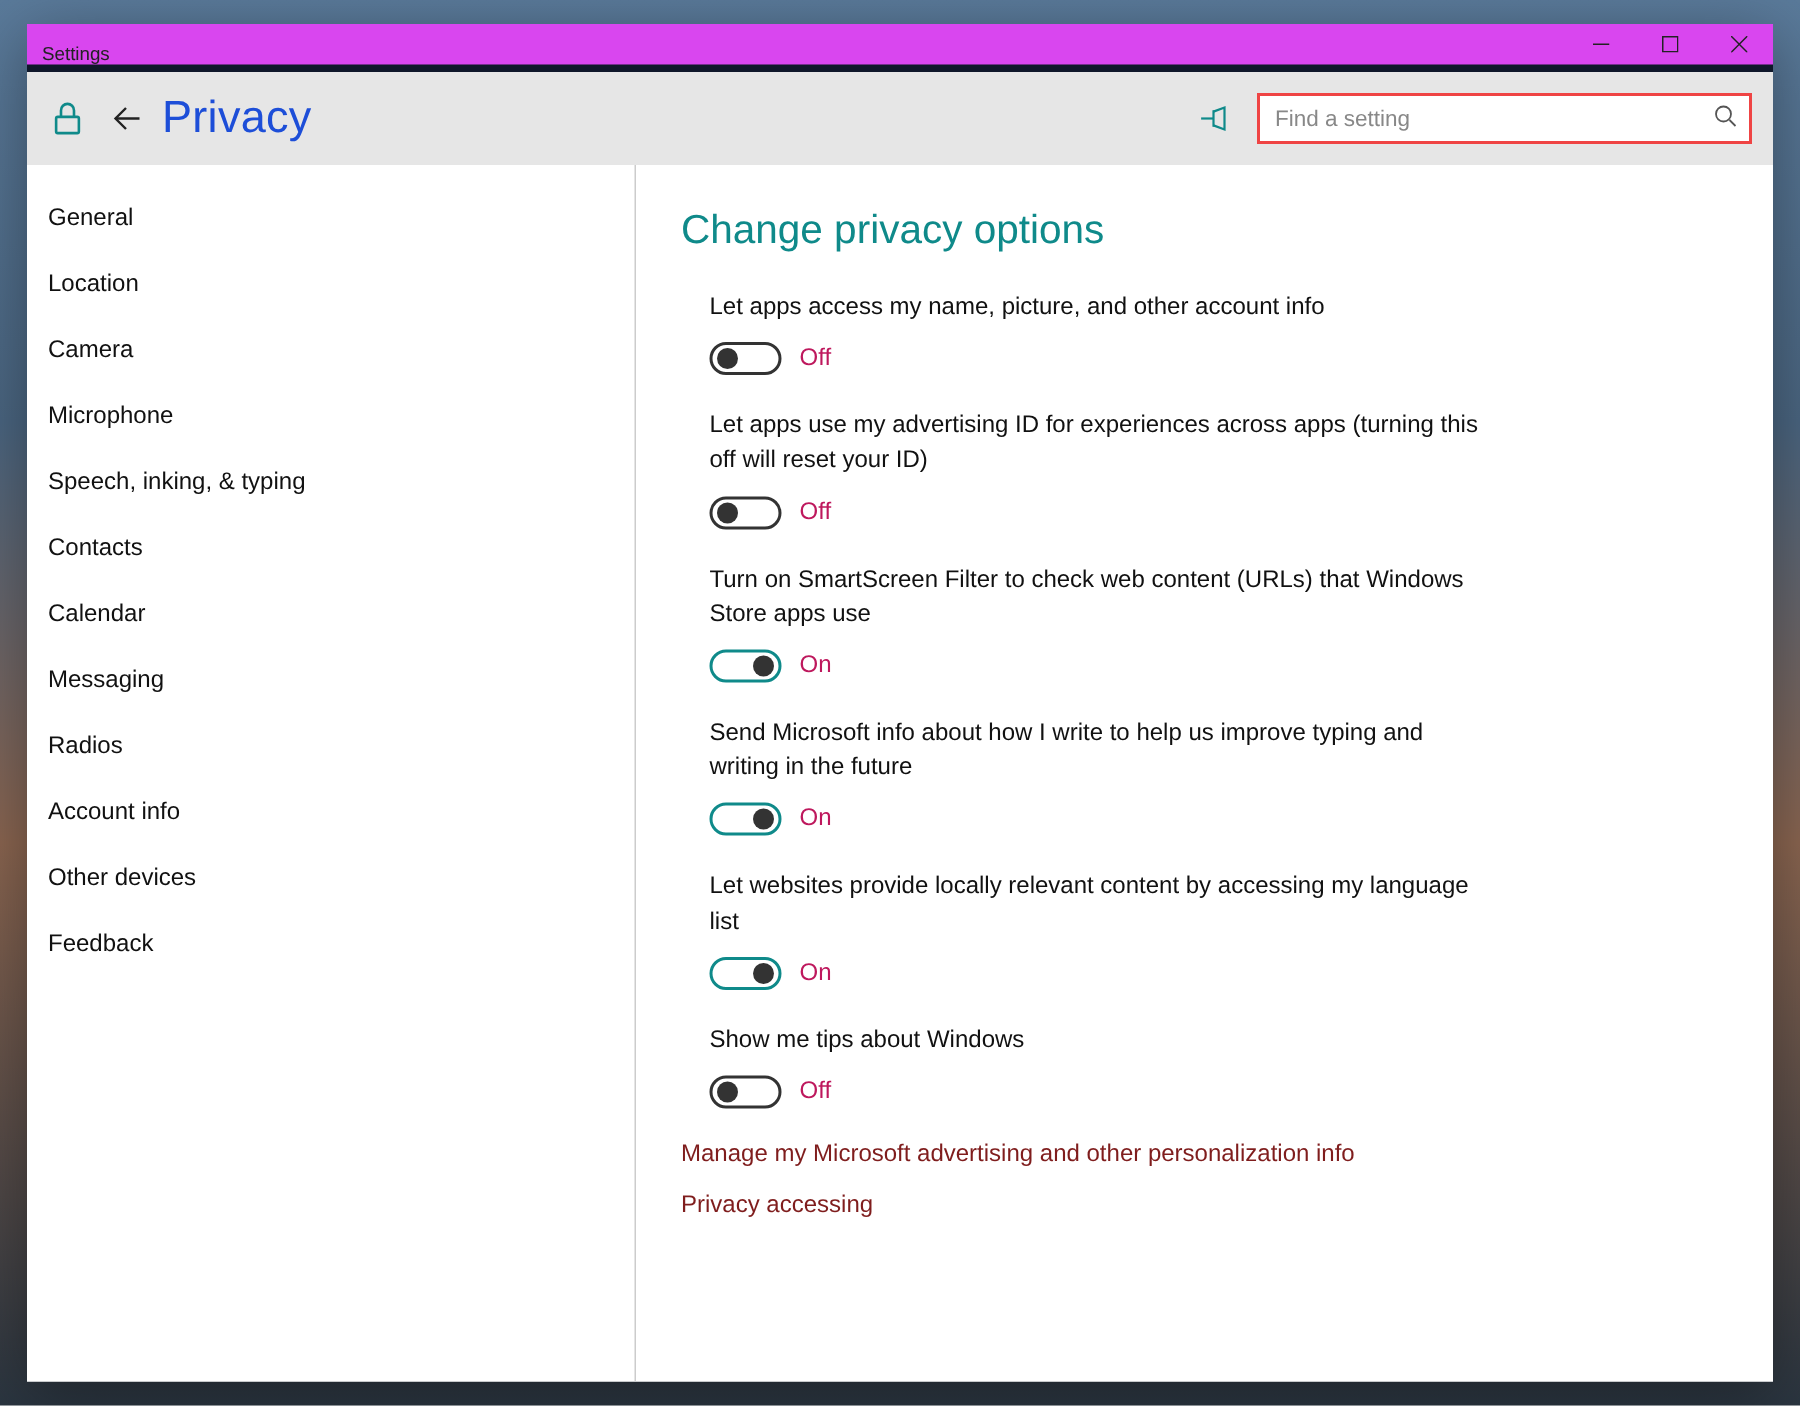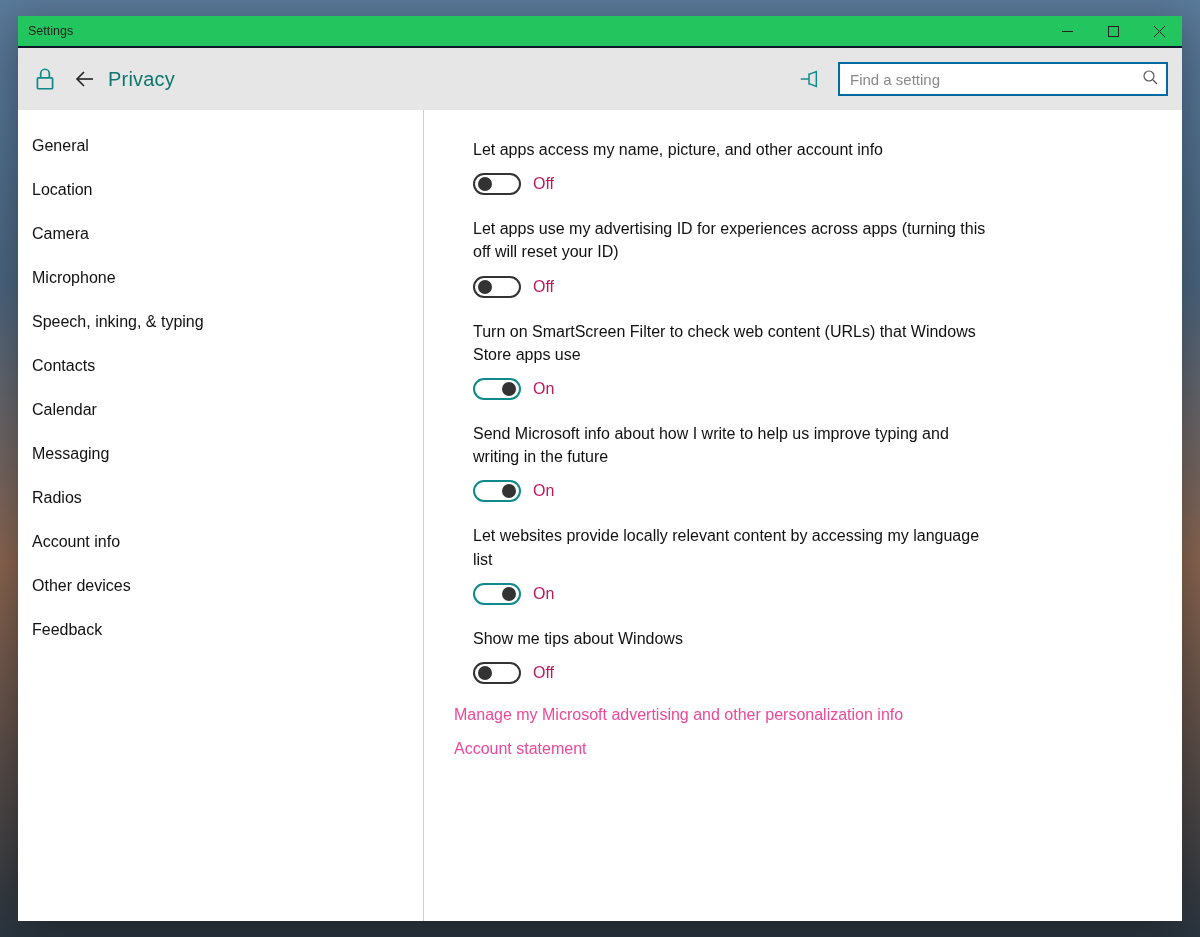--- a/index.html
+++ b/index.html
@@ -16,27 +16,27 @@
     width: 1164px;
     height: 905px;
     background: #fff;
     box-shadow: 0 8px 40px rgba(0,0,0,0.35);
     display: flex;
     flex-direction: column;
     position: relative;
   }
   .titlebar {
     height: 32px;
-    background: #22c55e;
-    display: flex;
-    align-items: center;
+    background: #d946ef;
+    display: flex;
+    align-items: flex-end;
     padding-left: 10px;
     font-size: 12.5px;
     color: #222;
-    border-bottom: 2px solid #0f172a;
+    border-bottom: 5px solid #0f172a;
   }
   .title-caption { flex: 1; }
   .win-controls { display: flex; height: 100%; }
   .win-btn {
     width: 46px;
     display: flex;
     align-items: center;
     justify-content: center;
     color: #222;
     font-size: 11px;
@@ -45,27 +45,27 @@
 
   .header {
     height: 62px;
     background: #e6e6e6;
     display: flex;
     align-items: center;
     padding: 0 14px 0 14px;
   }
   .lock-icon { width: 26px; height: 26px; color: #0f8a8a; margin-right: 14px; }
   .back-btn { width: 26px; height: 26px; color: #222; margin-right: 10px; display:flex; align-items:center; justify-content:center; }
-  .page-title { font-size: 20px; font-weight: 300; color: #0f766e; letter-spacing: 0.2px; }
+  .page-title { font-size: 30px; font-weight: 300; color: #1d4ed8; letter-spacing: 0.2px; }
   .header-spacer { flex: 1; }
   .pin-icon { width: 22px; height: 22px; color: #0f8a8a; margin-right: 18px; display:flex; align-items:center; }
   .search-box {
     width: 330px;
     height: 34px;
-    border: 2px solid #0369a1;
+    border: 2px solid #ef4444;
     background: #fff;
     display: flex;
     align-items: center;
     padding: 0 8px 0 10px;
   }
   .search-input {
     flex: 1;
     border: none;
     outline: none;
     font-size: 15px;
@@ -131,21 +131,21 @@
     border-radius: 50%;
     background: #333;
   }
   .toggle.off .knob { left: 3px; }
   .toggle.on { border-color: #0f8a8a; }
   .toggle.on .knob { right: 3px; background: #333; }
   .toggle-state { font-size: 16px; color: #be185d; }
 
   .link {
     font-size: 16px;
-    color: #ec4899;
+    color: #7f1d1d;
     margin-top: 12px;
     margin-bottom: 16px;
     cursor: default;
     max-width: 520px;
   }
 </style>
 </head>
 <body>
 
 <div class="window">
@@ -216,20 +216,21 @@
       <div class="sidebar-item"><span>Contacts</span></div>
       <div class="sidebar-item"><span>Calendar</span></div>
       <div class="sidebar-item"><span>Messaging</span></div>
       <div class="sidebar-item"><span>Radios</span></div>
       <div class="sidebar-item"><span>Account info</span></div>
       <div class="sidebar-item"><span>Other devices</span></div>
       <div class="sidebar-item"><span>Feedback</span></div>
     </div>
 
     <div class="main">
+      <div class="main-heading">Change privacy options</div>
 
       <div class="setting-block">
         <div class="setting-label">Let apps access my name, picture, and other account info</div>
         <div class="toggle-row">
           <div class="toggle off">
               <div class="knob"></div>
             </div>
           <span class="toggle-state">Off</span>
         </div>
       </div>
@@ -278,17 +279,17 @@
         <div class="setting-label">Show me tips about Windows</div>
         <div class="toggle-row">
           <div class="toggle off">
               <div class="knob"></div>
             </div>
           <span class="toggle-state">Off</span>
         </div>
       </div>
 
       <div class="link"><span>Manage my Microsoft advertising and other personalization info</span></div>
-      <div class="link"><span>Account statement</span></div>
+      <div class="link"><span>Privacy accessing</span></div>
 
     </div>
   </div>
 </div>
 
 </body></html>

